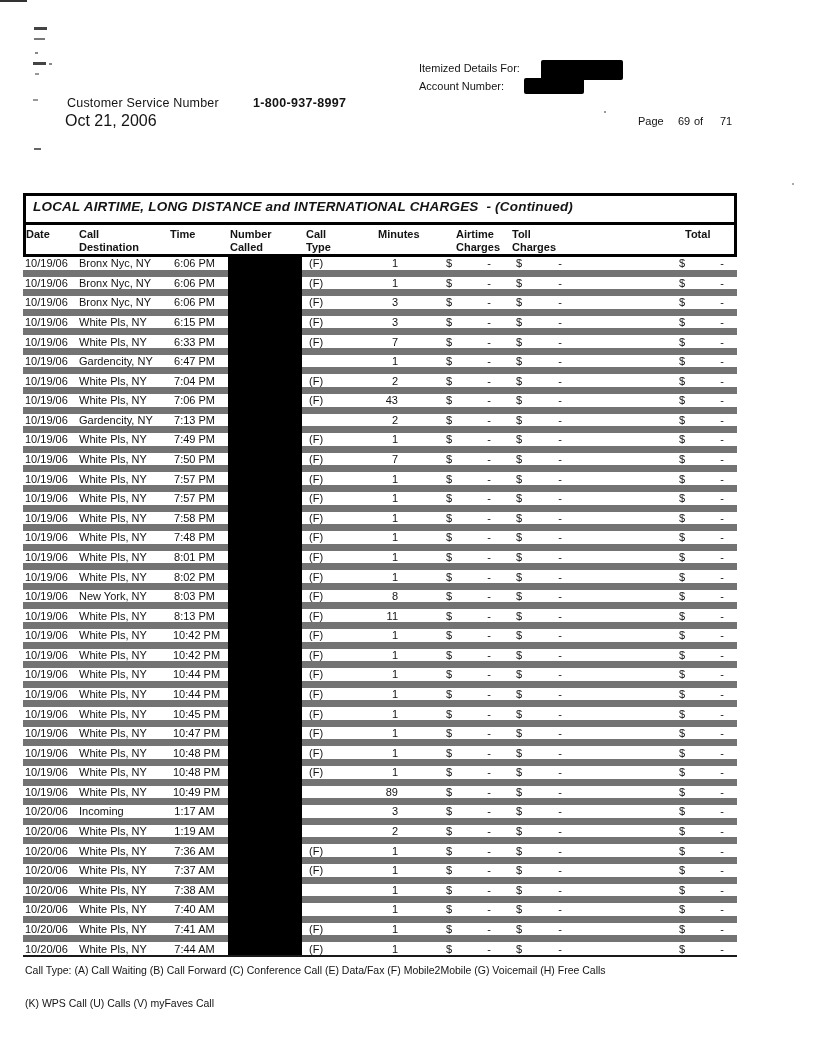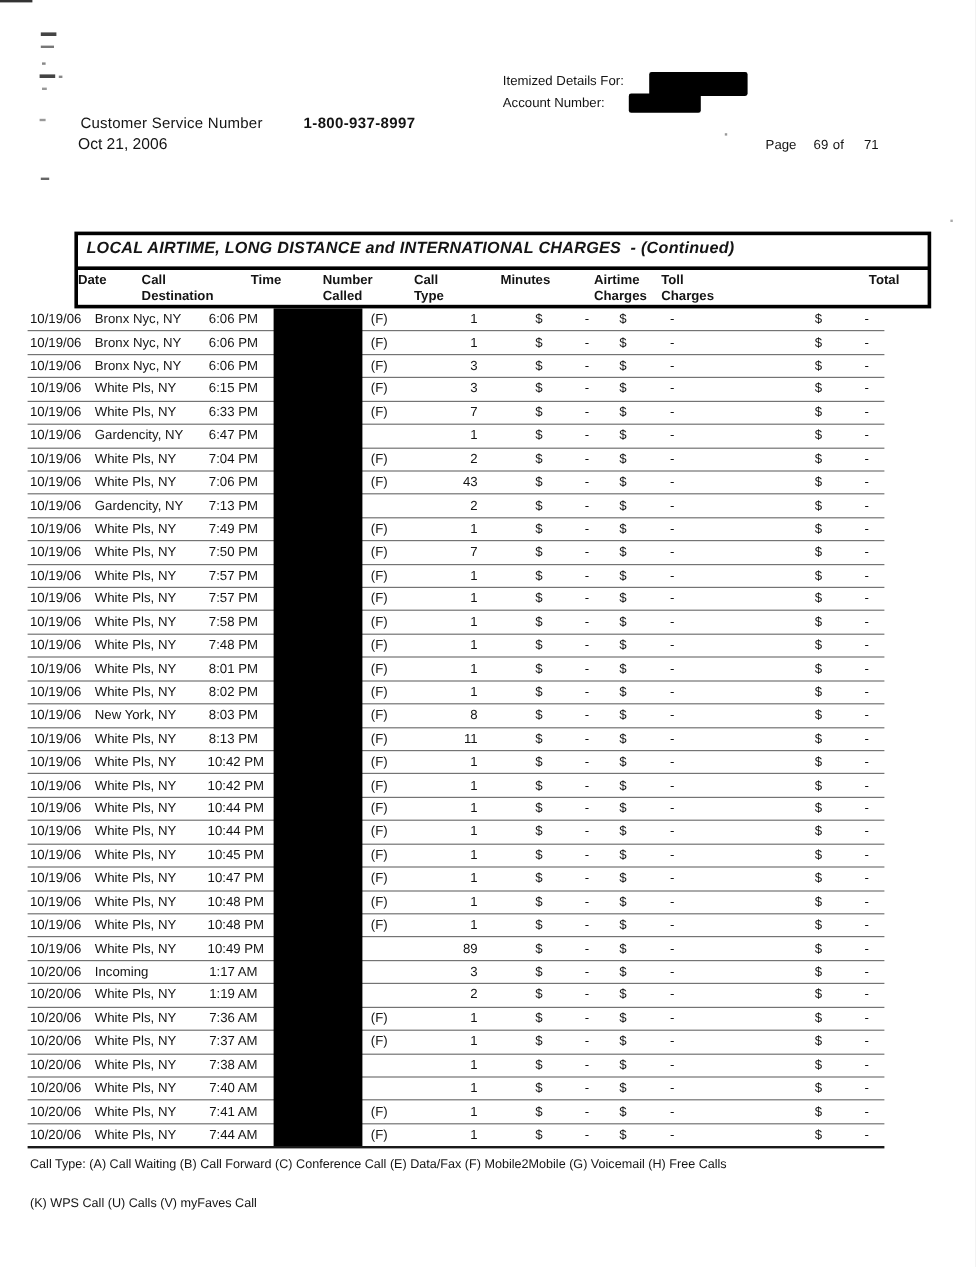--- a/index.html
+++ b/index.html
@@ -10,59 +10,58 @@
     font-family:"Liberation Sans", sans-serif;
     color:#141414;
     overflow:hidden;
   }
   .abs{position:absolute;}
   .mark{position:absolute;background:#444;}
 
   
   .cs-label{left:67px;top:96px;font-size:12.5px;font-weight:400;letter-spacing:.2px;}
   .cs-number{left:253px;top:96px;font-size:12.5px;font-weight:700;letter-spacing:.3px;}
-  .stmt-date{left:65px;top:112px;font-size:13px;}
+  .stmt-date{left:65px;top:112px;font-size:16px;}
   .date-rule{left:37px;top:119px;width:27px;height:2px;background:#333;}
   .itemized-label{left:419px;top:62px;font-size:11px;}
   .account-label{left:419px;top:80px;font-size:11px;}
   .redact{position:absolute;background:#000;}
   .r-name{left:541px;top:60px;width:82px;height:20px;border-radius:2px;}
   .r-acct{left:524px;top:78px;width:60px;height:16px;border-radius:2px;}
   .pg-label{left:638px;top:115px;font-size:11px;}
   .pg-num{left:678px;top:115px;font-size:11px;}
   .pg-of{left:694px;top:115px;font-size:11px;}
   .pg-count{left:720px;top:115px;font-size:11px;}
 
   
   .bill-table{position:absolute;left:23px;top:193px;width:714px;}
   .thead{
     position:relative;box-sizing:border-box;
     width:714px;height:64px;
     border:3px solid #000;
     background:#fff;
-    margin-left:39px;
   }
   .ttitle{
     position:absolute;left:7px;top:3px;
     font-size:13.5px;font-weight:700;font-style:italic;
     letter-spacing:.2px;white-space:pre;
   }
   .tsep{position:absolute;left:-1px;top:26px;width:710px;height:3px;background:#000;}
   .hcol{position:absolute;top:32px;font-size:11px;font-weight:700;line-height:13px;white-space:nowrap;}
 
   .tbody{
     position:relative;
     width:714px;height:698px;
     display:flex;flex-direction:column;
     border-bottom:2px solid #1a1a1a;
   }
   .trow{
     flex:1;display:flex;align-items:center;
     box-sizing:border-box;
-    border-bottom:1px solid #737373;
+    border-bottom:7px solid #737373;
     font-size:11px;white-space:nowrap;
   }
   .trow:last-child{border-bottom:none;}
   .c{box-sizing:border-box;flex:none;}
   .c-date{width:56px;padding-left:2px;}
   .c-dest{width:94px;}
   .c-time{width:46px;text-align:center;padding-right:3px;}
   .c-num{width:87px;}
   .c-type{width:47px;padding-left:3px;}
   .c-min{width:48px;text-align:right;padding-right:3px;}

